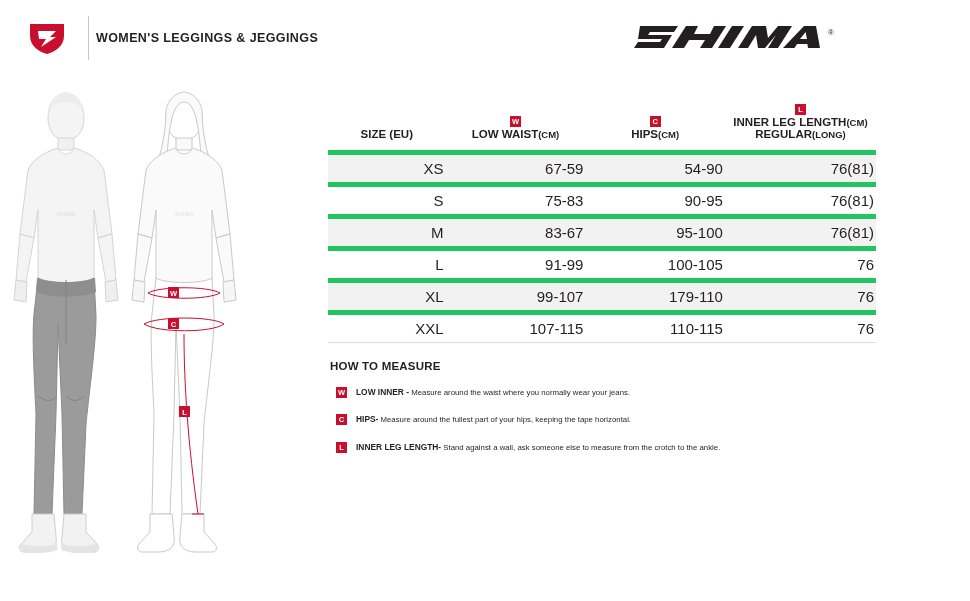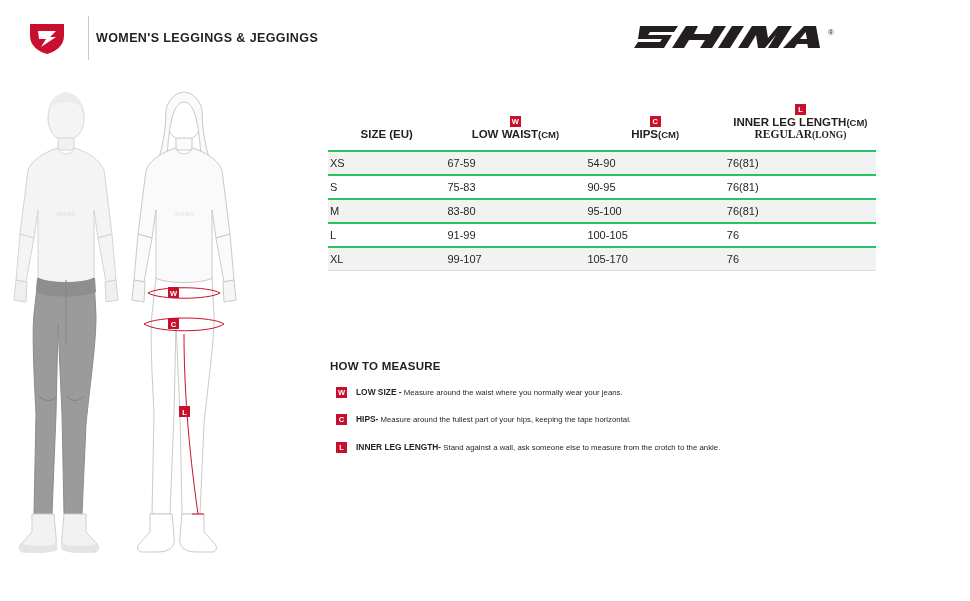--- a/index.html
+++ b/index.html
@@ -89,25 +89,25 @@
   }
   table.size-table th {
     font-weight: bold;
     font-size: 11.5px;
     padding: 2px 2px 10px 2px;
     text-align: center;
     vertical-align: bottom;
     color: #231f20;
   }
   table.size-table td {
-    text-align: left;
+    text-align: right;
     padding: 5px 2px;
-    font-size: 11px;
-    color: #231f20;
-    border-top: 2px solid #22c55e;
+    font-size: 15px;
+    color: #231f20;
+    border-top: 5px solid #22c55e;
   }
   table.size-table tbody tr:nth-child(odd) td {
     background: #f2f2f2;
   }
   table.size-table tbody tr:last-child td {
     border-bottom: 1px solid #dcdcdc;
   }
   th.col-size { width: 118px; }
   th.col-waist { width: 140px; }
   th.col-hips { width: 140px; }
@@ -115,21 +115,20 @@
 
   .unit {
     font-weight: bold;
     font-size: 9.5px;
     margin-top: 44px;
   }
   .sub-line {
     display: block;
     font-weight: bold;
     font-size: 11.5px;
-    font-family: Liberation Serif, serif;
   }
   .badge {
     display: inline-block;
     width: 11px;
     height: 11px;
     line-height: 11px;
     background: #c8102e;
     color: #ffffff;
     font-size: 7.5px;
     font-weight: bold;
@@ -326,46 +325,52 @@
           <td>76(81)</td>
         </tr>
         <tr>
           <td>S</td>
           <td>75-83</td>
           <td>90-95</td>
           <td>76(81)</td>
         </tr>
         <tr>
           <td>M</td>
-          <td>83-80</td>
+          <td>83-67</td>
           <td>95-100</td>
           <td>76(81)</td>
         </tr>
         <tr>
           <td>L</td>
           <td>91-99</td>
           <td>100-105</td>
           <td>76</td>
         </tr>
         <tr>
           <td>XL</td>
           <td>99-107</td>
-          <td>105-170</td>
+          <td>179-110</td>
+          <td>76</td>
+        </tr>
+        <tr>
+          <td>XXL</td>
+          <td>107-115</td>
+          <td>110-115</td>
           <td>76</td>
         </tr>
       </tbody>
     </table>
   </div>
 
   <div class="howto">
     <div class="howto-title">HOW TO MEASURE</div>
 
     <div class="howto-item">
       <span class="badge2">W</span>
-      <b>LOW SIZE -</b><span> Measure around the waist where you normally wear your jeans.</span>
+      <b>LOW INNER -</b><span> Measure around the waist where you normally wear your jeans.</span>
     </div>
 
     <div class="howto-item">
       <span class="badge2">C</span>
       <b>HIPS-</b><span> Measure around the fullest part of your hips, keeping the tape horizontal.</span>
     </div>
 
     <div class="howto-item">
       <span class="badge2">L</span>
       <b>INNER LEG LENGTH-</b><span> Stand against a wall, ask someone else to measure from the crotch to the ankle.</span>

